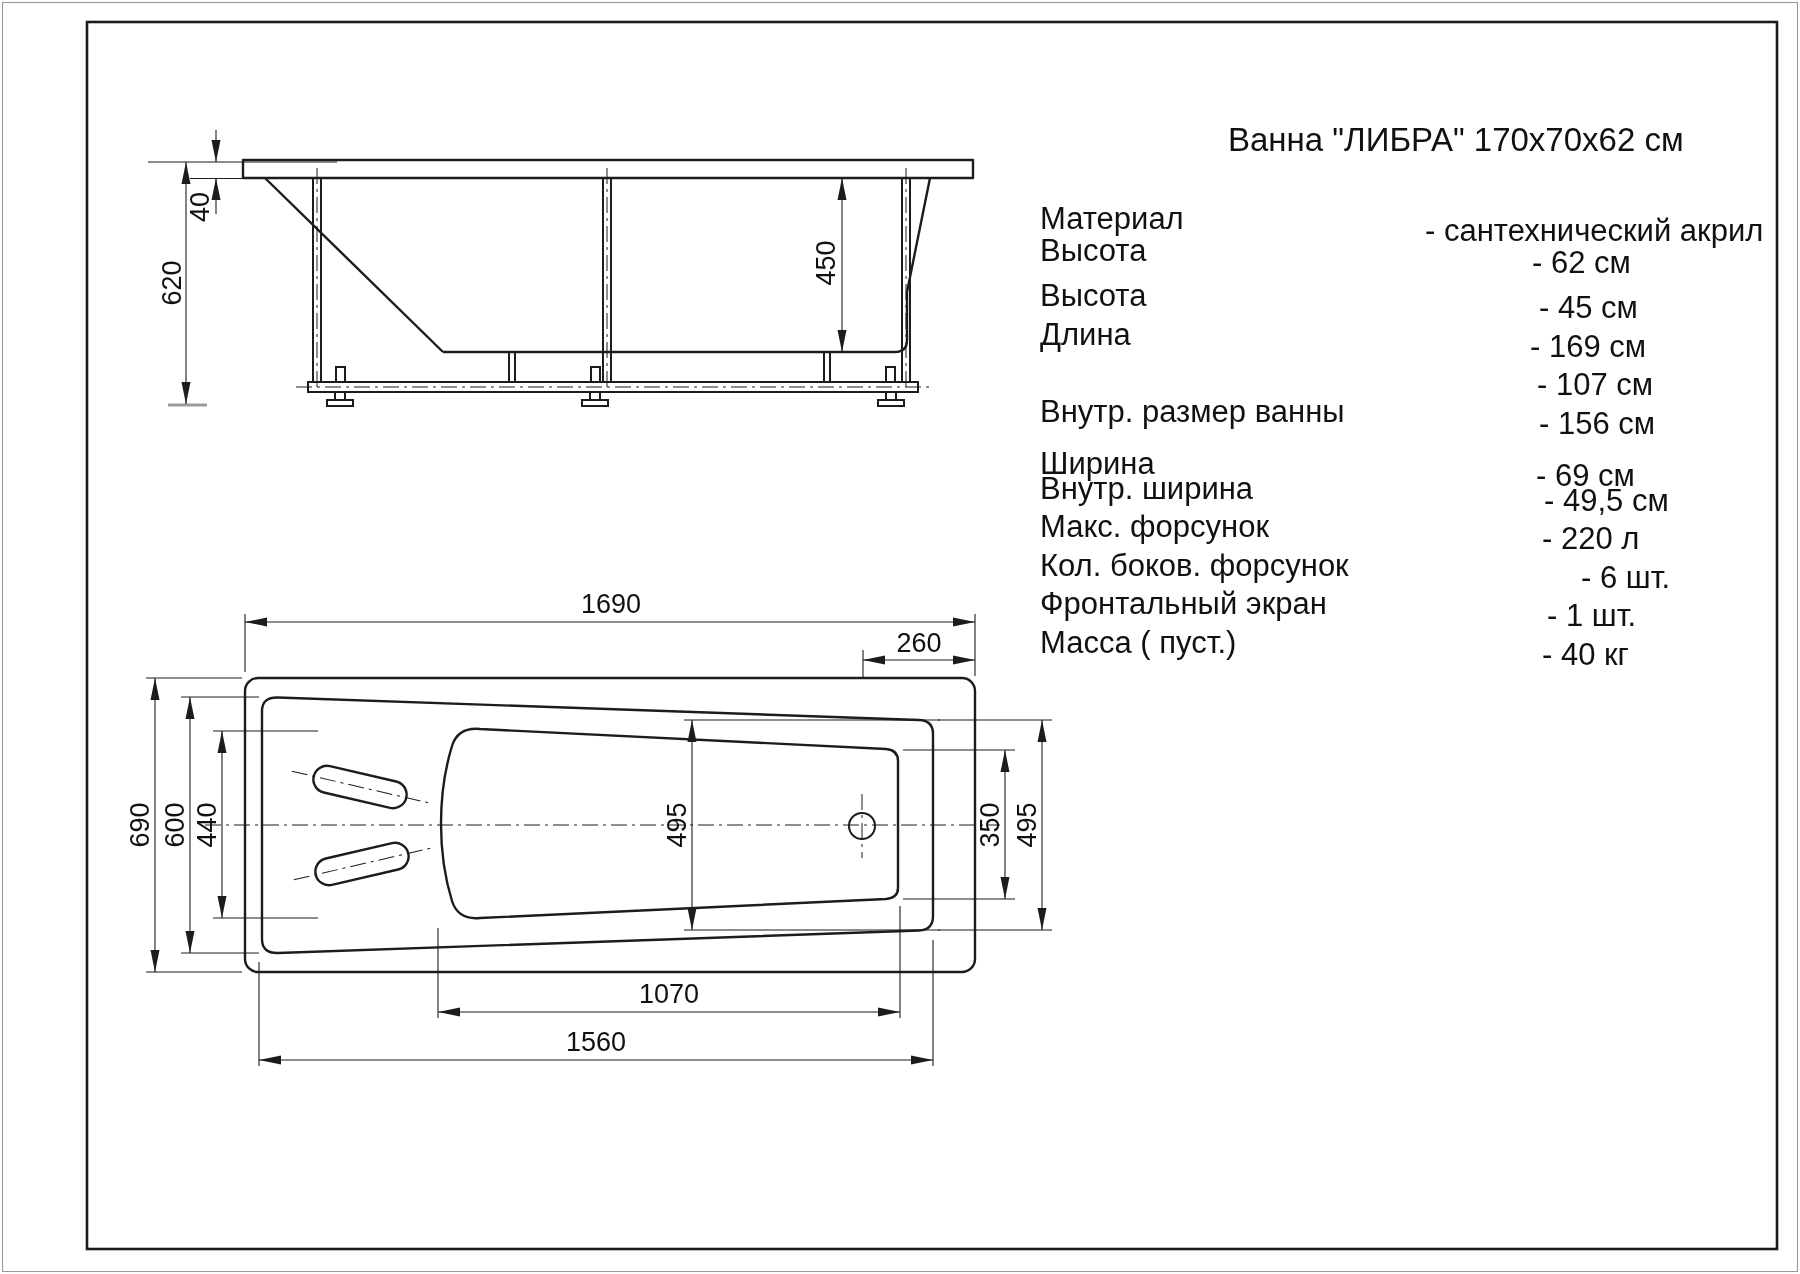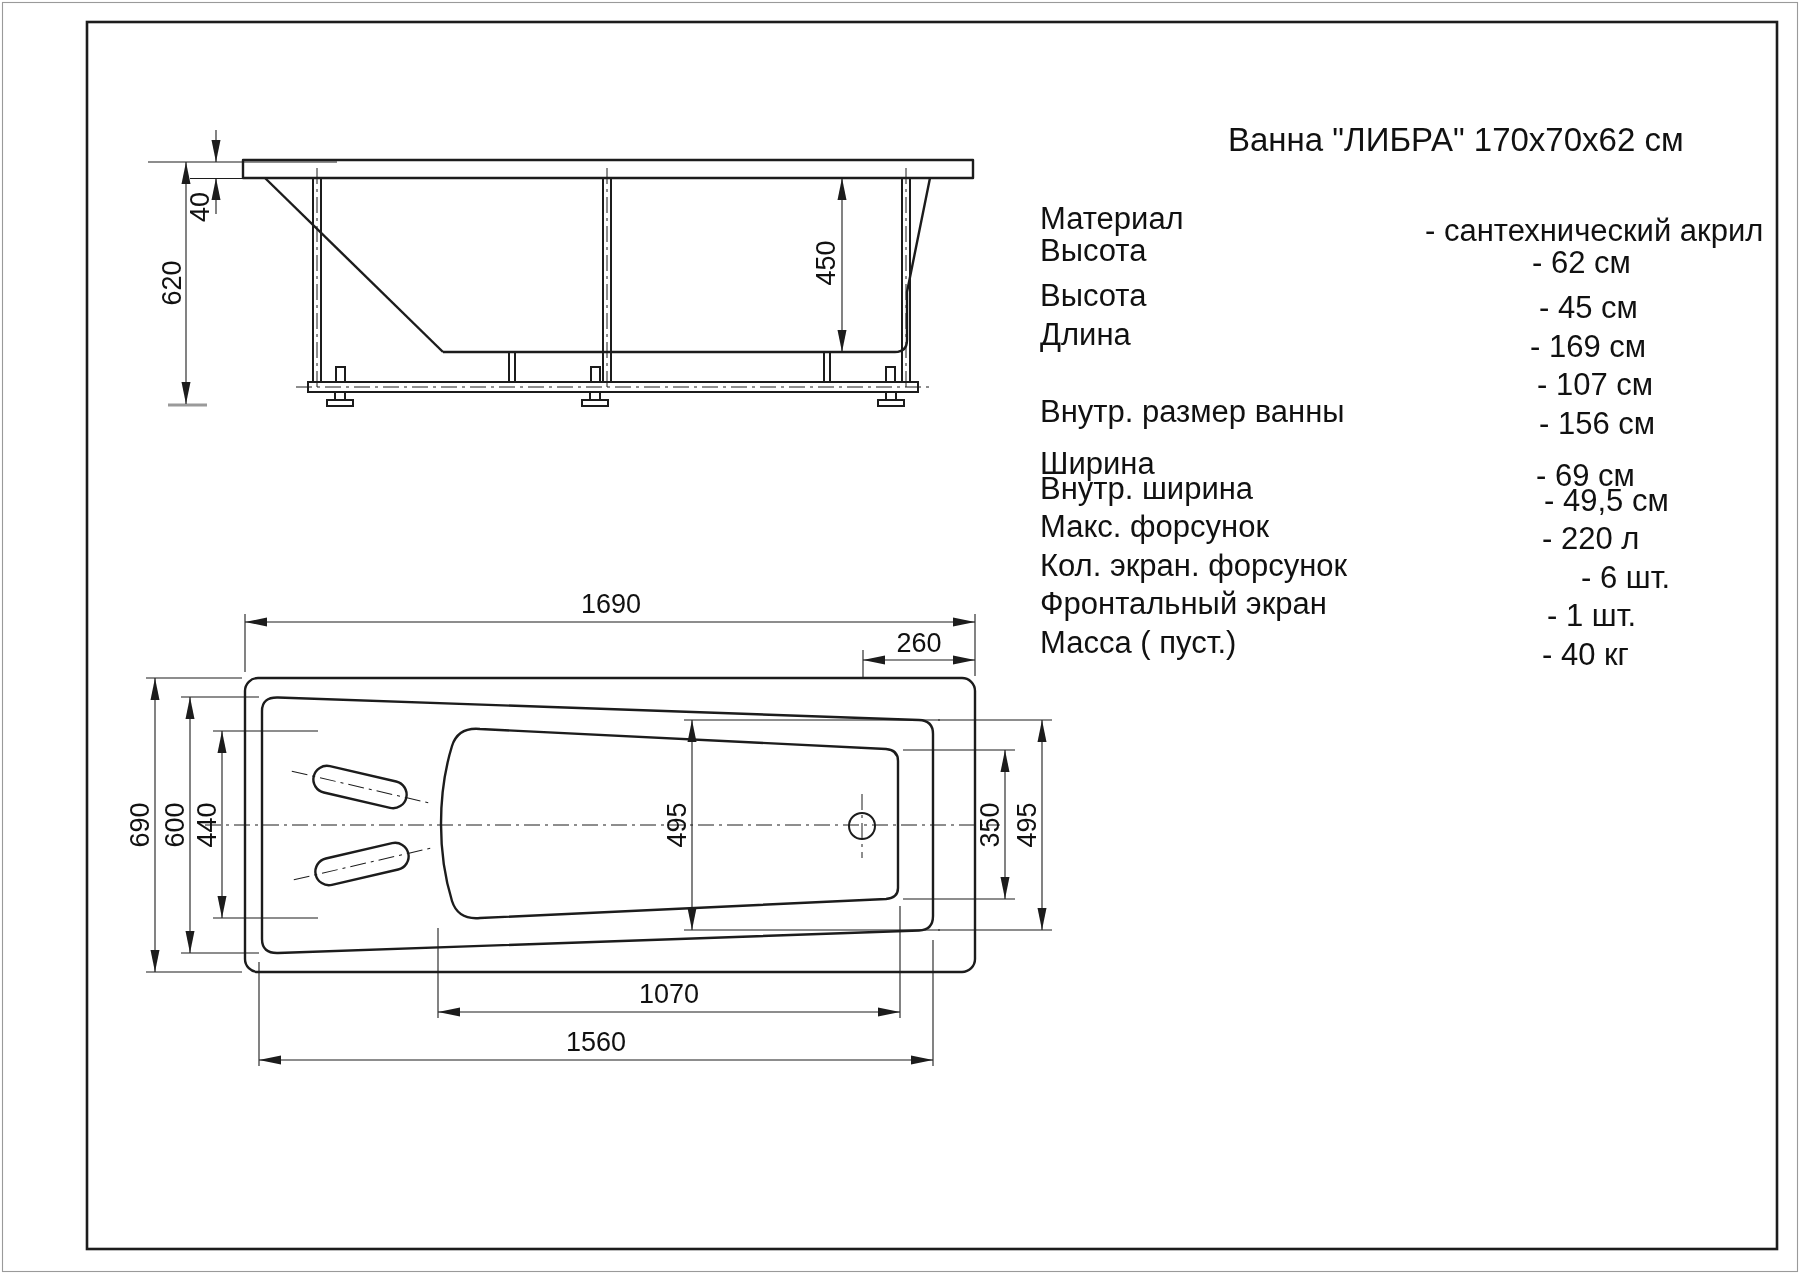--- a/index.html
+++ b/index.html
@@ -195,21 +195,21 @@
     </div>
     <div class="spec-row" style="top:470px">
       <span class="spec-label">Внутр. ширина</span>
       <span class="spec-value" style="left:1544px">- 49,5 см</span>
     </div>
     <div class="spec-row" style="top:508px">
       <span class="spec-label">Макс. форсунок</span>
       <span class="spec-value" style="left:1542px">- 220 л</span>
     </div>
     <div class="spec-row" style="top:547px">
-      <span class="spec-label">Кол. экран. форсунок</span>
+      <span class="spec-label">Кол. боков. форсунок</span>
       <span class="spec-value" style="left:1581px">- 6 шт.</span>
     </div>
     <div class="spec-row" style="top:585px">
       <span class="spec-label">Фронтальный экран</span>
       <span class="spec-value" style="left:1547px">- 1 шт.</span>
     </div>
     <div class="spec-row" style="top:624px">
       <span class="spec-label">Масса ( пуст.)</span>
       <span class="spec-value" style="left:1542px">- 40 кг</span>
     </div>

